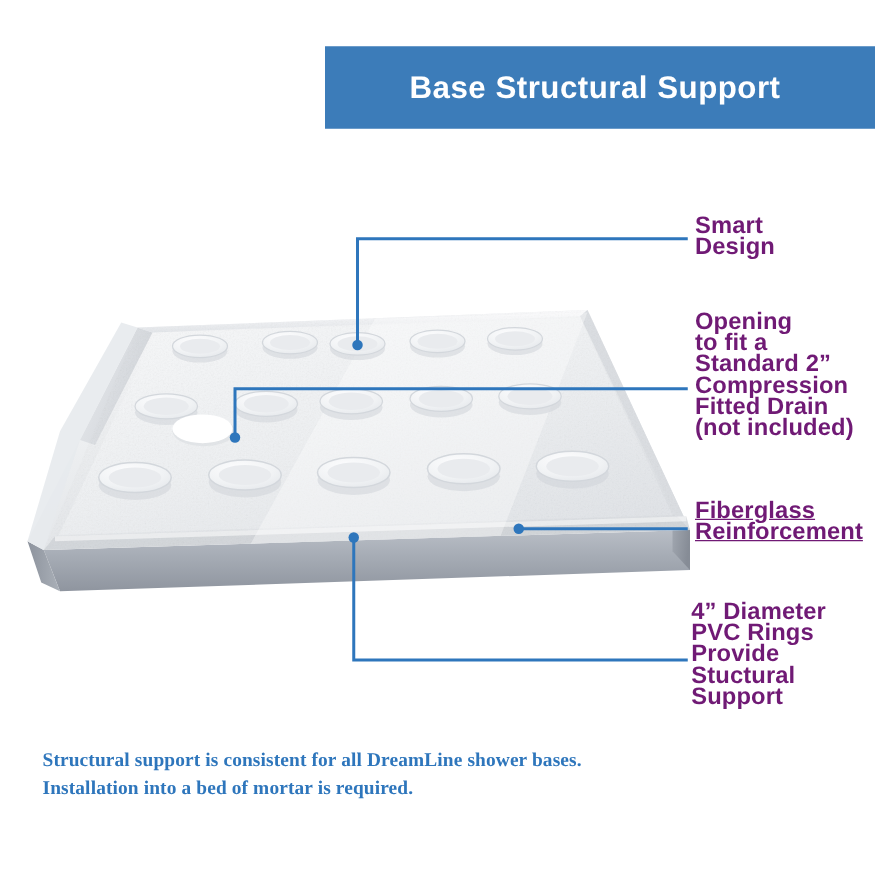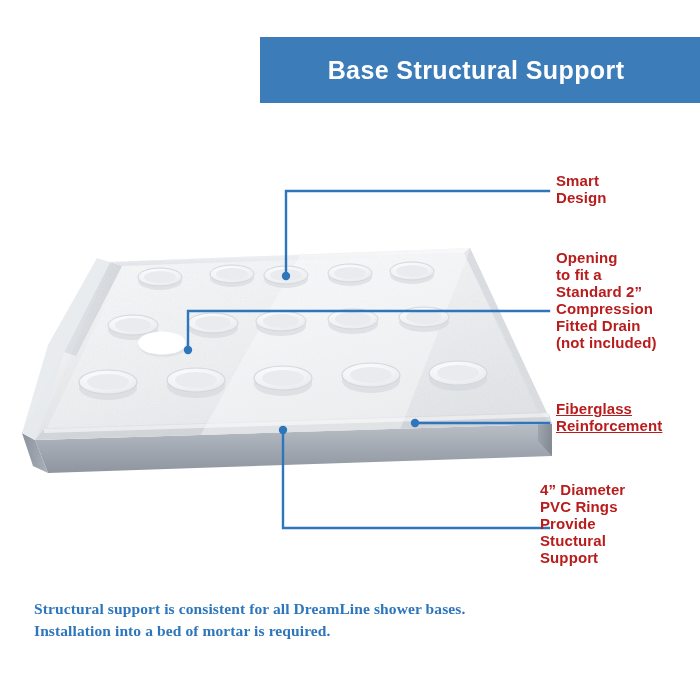--- a/index.html
+++ b/index.html
@@ -43,32 +43,32 @@
     font-weight: bold;
     letter-spacing: 0.4px;
     font-family: "Liberation Sans", sans-serif;
     white-space: nowrap;
     padding-right: 8px;
   }
 
   
   .callout-label {
     position: absolute;
-    color: #b91c1c;
-    font-size: 15px;
+    color: #701a75;
+    font-size: 19px;
     font-weight: bold;
     line-height: 17px;
     letter-spacing: 0.1px;
     font-family: "Liberation Sans", sans-serif;
     white-space: pre-line;
   }
   #label-smart-design      { left: 556px; top: 172px; }
   #label-drain-opening     { left: 556px; top: 249px; }
   #label-fiberglass        { left: 556px; top: 400px; text-decoration: underline; }
-  #label-pvc-rings         { left: 540px; top: 481px; }
+  #label-pvc-rings         { left: 553px; top: 481px; }
 
   
   .bottom-caption {
     position: absolute;
     left: 34px;
     top: 598px;
     width: 470px;
     color: #2e76bc;
     font-size: 15.5px;
     font-weight: bold;

